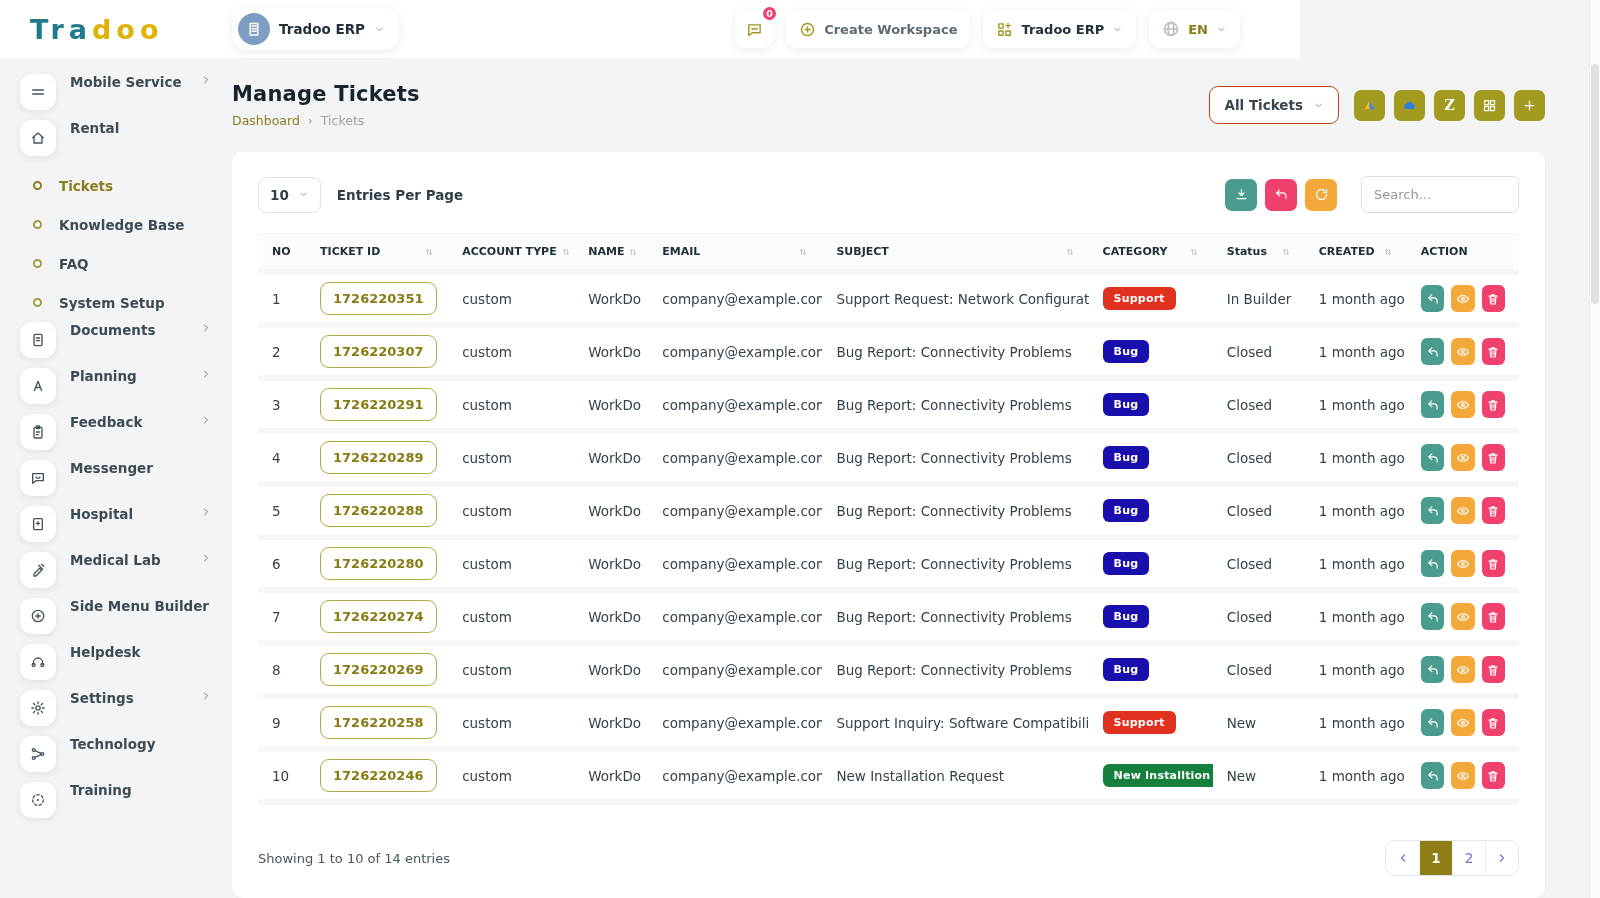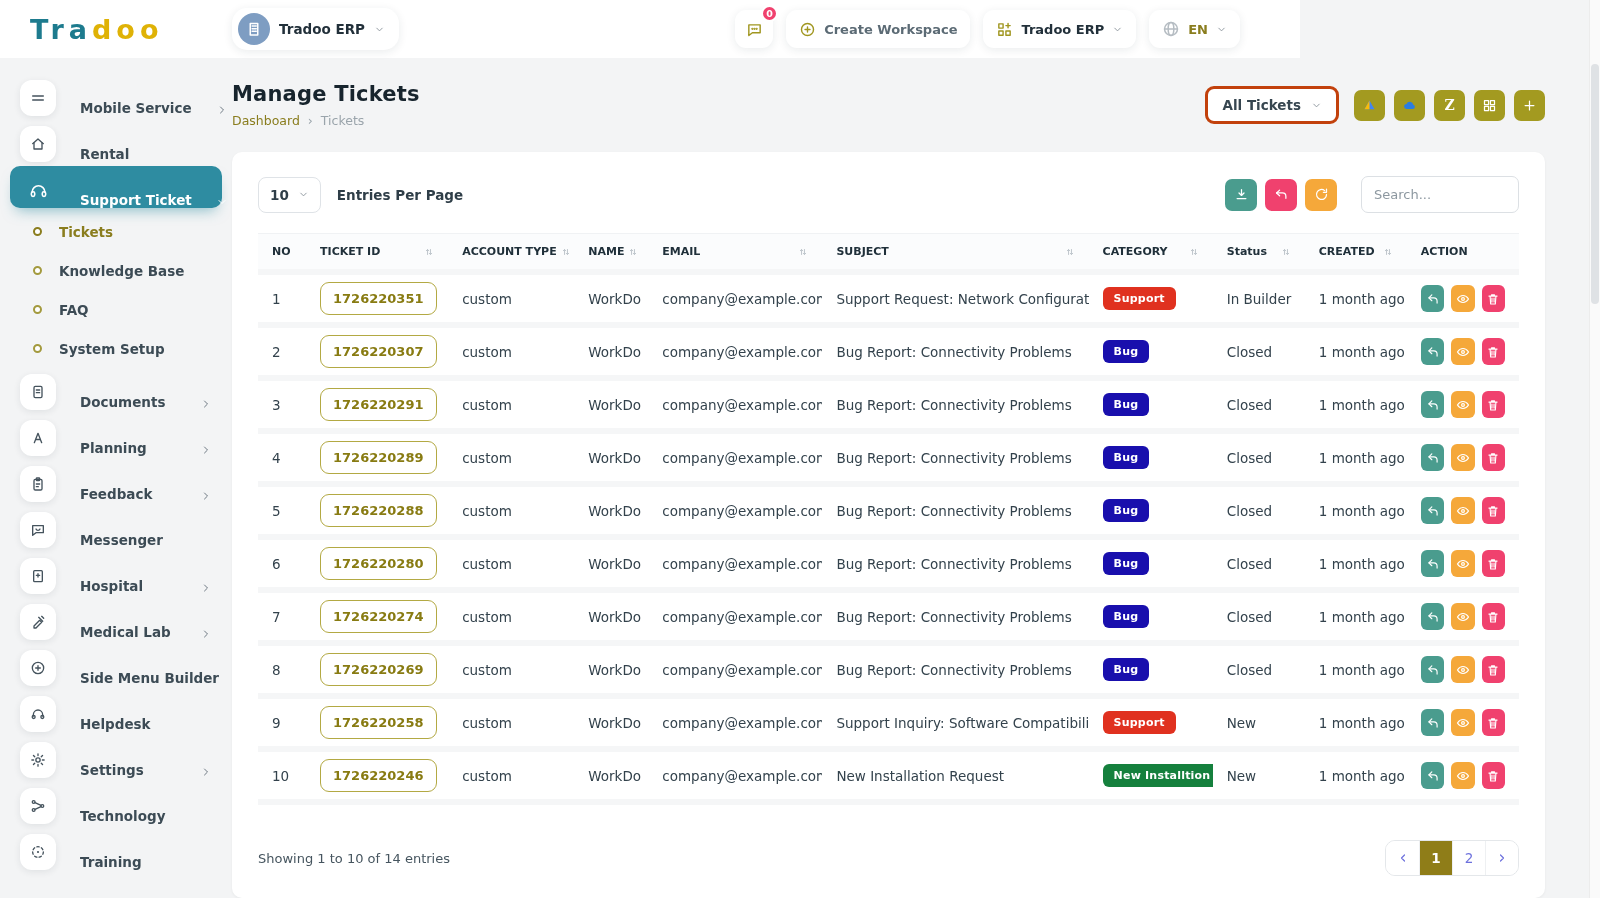--- a/index.html
+++ b/index.html
@@ -22,21 +22,21 @@
   .top-btn.square{width:38px;padding:0;justify-content:center;position:relative}
   .olive-ic{color:#a0961f}.olive-ic svg{width:17px;height:17px}
   .badge-dot{position:absolute;top:-5px;right:-5px;min-width:17px;height:17px;border-radius:9px;background:#f0416e;color:#fff;font-size:9.5px;font-weight:700;display:flex;align-items:center;justify-content:center;border:2px solid #fff}
   .cw-label{color:#5c6b75;font-weight:600}
   .wsb-label{color:#22303a;font-weight:700}
   .lang-label{color:#8a7d1e;font-weight:700;font-size:13px}
   .globe-ic{color:#b5bcc2}.globe-ic svg{width:18px;height:18px}
 
   
   .sidebar{position:fixed;top:58px;left:0;bottom:0;width:232px;padding:16px 10px 8px 10px;overflow:hidden}
-  .sb-item{height:42px;margin-bottom:4px;display:flex;align-items:flex-end;gap:24px;padding:0 10px;border-radius:10px;cursor:pointer}
+  .sb-item{height:42px;margin-bottom:4px;display:flex;align-items:flex-start;gap:14px;padding:0 10px;border-radius:10px;cursor:pointer}
   .sb-chip{width:36px;height:36px;flex:0 0 auto;background:#fff;border-radius:12px;box-shadow:0 2px 7px rgba(35,45,55,.09);display:flex;align-items:center;justify-content:center;color:#45535d}
   .sb-label{font-size:13.5px;font-weight:700;color:#3c4b55;white-space:nowrap}
   .sb-chev{margin-left:auto;color:#6d7882}.sb-chev svg{width:12px;height:12px}
   .sb-item.active{background:#2e8ca1;box-shadow:0 8px 14px -6px rgba(46,140,161,.55)}
   .sb-item.active .sb-chip{background:transparent;box-shadow:none;color:#fff}
   .sb-item.active .sb-chip svg{width:19px;height:19px}
   .sb-item.active .sb-label,.sb-item.active .sb-chev{color:#fff}
   .sb-sub{height:39px;display:flex;align-items:center;gap:17px;padding-left:23px;cursor:pointer}
   .sb-bullet{width:9px;height:9px;border-radius:50%;border:2.5px solid #a39a3e;background:#fff;flex:0 0 auto}
   .sb-sub .sb-sub-label{font-size:13.5px;font-weight:700;color:#3c4b55}
@@ -45,21 +45,21 @@
 
   
   .main{margin-left:232px;padding:24px 55px 0 0;height:840px;margin-top:58px;display:flex;flex-direction:column}
   .page-head{display:flex;align-items:center;justify-content:space-between}
   .page-title{font-size:21px;font-weight:700;color:#17242d;letter-spacing:.2px}
   .breadcrumb{margin-top:7px;font-size:12.5px;display:flex;align-items:center;gap:8px}
   .bc-link{color:#8a7d1e;cursor:pointer}
   .bc-sep{color:#9aa4ab}
   .bc-current{color:#9aa4ab}
   .head-controls{display:flex;align-items:center;gap:9px}
-  .filter-dd{height:38px;background:#fff;border:3px solid #c2410c;border-radius:9px;display:flex;align-items:center;gap:10px;padding:0 14px;font-weight:600;color:#374650;cursor:pointer;font-size:13.5px}
+  .filter-dd{height:38px;background:#fff;border:1px solid #c2410c;border-radius:9px;display:flex;align-items:center;gap:10px;padding:0 14px;font-weight:600;color:#374650;cursor:pointer;font-size:13.5px}
   .olive-btn{width:31px;height:31px;border:none;border-radius:7px;background:#a39a20;color:#fff;display:flex;align-items:center;justify-content:center;cursor:pointer}
   .olive-btn svg{width:15px;height:15px}
   .olive-btn .ztext{font-weight:700;font-size:14px;color:#fff;font-family:"DejaVu Serif","Liberation Serif",serif}
 
   
   .card{margin-top:24px;background:#fff;border-radius:10px;box-shadow:0 1px 3px rgba(16,30,40,.05);flex:1;min-height:0;display:flex;flex-direction:column;overflow:hidden}
   .toolbar{display:flex;align-items:center;padding:24px 26px 20px 26px}
   .entries-select{height:36px;min-width:58px;border:1px solid #dfe3e7;border-radius:8px;display:flex;align-items:center;gap:9px;padding:0 11px;font-weight:600;color:#2f3e48;cursor:pointer;background:#fff}
   .entries-label{margin-left:16px;font-weight:600;color:#2f3e48;font-size:13.5px}
   .toolbar-right{margin-left:auto;display:flex;align-items:center;gap:8px}
@@ -189,35 +189,20 @@
       </span>
     </div>
     <div class="sb-item">
       <span class="sb-chip icn">
         <svg viewBox="0 0 24 24" fill="none" stroke="currentColor" stroke-width="2" stroke-linecap="round" stroke-linejoin="round">
           <path d="M4 11.5L12 4.5l8 7"></path>
           <path d="M6 10.5V19.5h12v-9"></path>
         </svg>
       </span>
       <span class="sb-label">Rental</span>
-    </div>
-    <div class="sb-item active">
-      <span class="sb-chip icn">
-        <svg viewBox="0 0 24 24" fill="none" stroke="currentColor" stroke-width="2" stroke-linecap="round" stroke-linejoin="round">
-          <path d="M4 14a8 8 0 0 1 16 0"></path>
-          <rect x="3" y="13.5" width="4.2" height="6" rx="2"></rect>
-          <rect x="16.8" y="13.5" width="4.2" height="6" rx="2"></rect>
-        </svg>
-      </span>
-      <span class="sb-label">Support Ticket</span>
-      <span class="sb-chev icn">
-        <svg viewBox="0 0 24 24" fill="none" stroke="currentColor" stroke-width="2" stroke-linecap="round" stroke-linejoin="round">
-          <path d="M6 9l6 6 6-6"></path>
-        </svg>
-      </span>
     </div>
     <div class="sb-sub active">
       <span class="sb-bullet"></span>
       <span class="sb-sub-label">Tickets</span>
     </div>
     <div class="sb-sub">
       <span class="sb-bullet"></span>
       <span class="sb-sub-label">Knowledge Base</span>
     </div>
     <div class="sb-sub">

